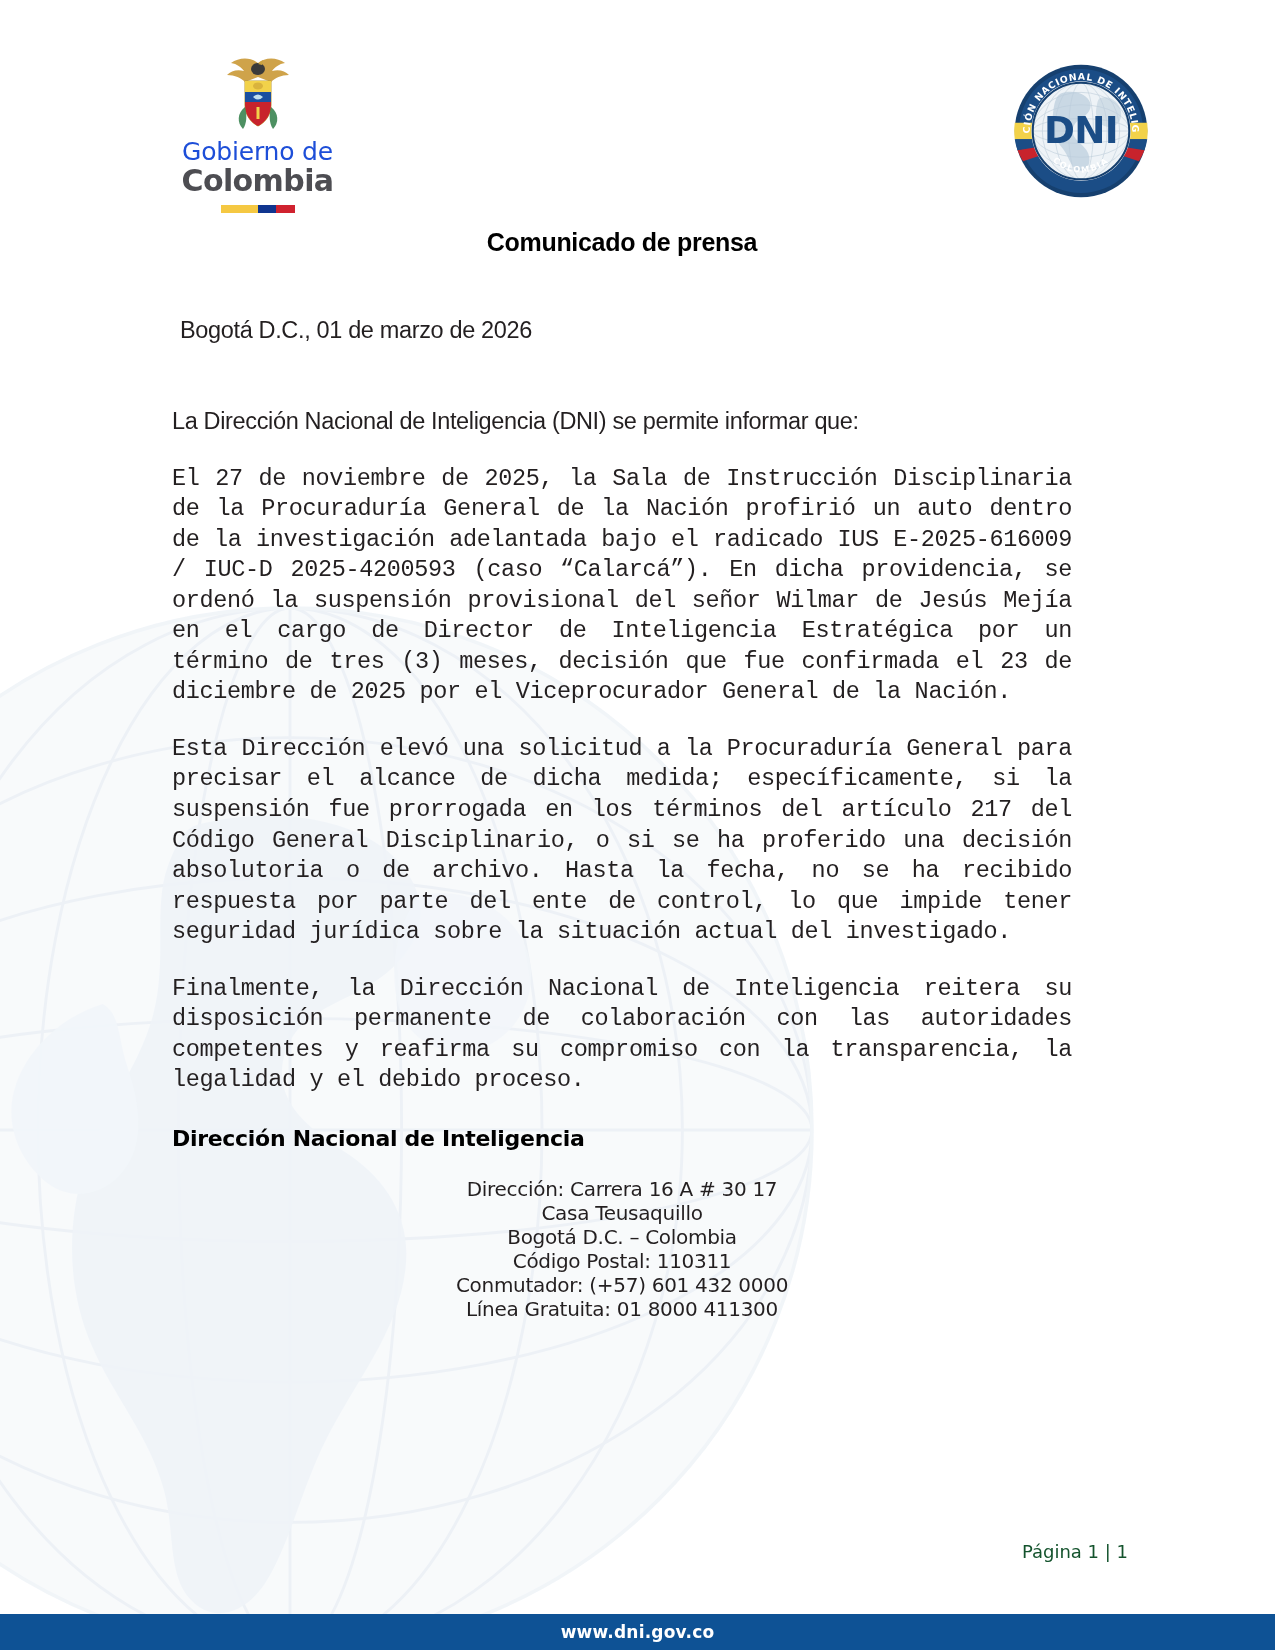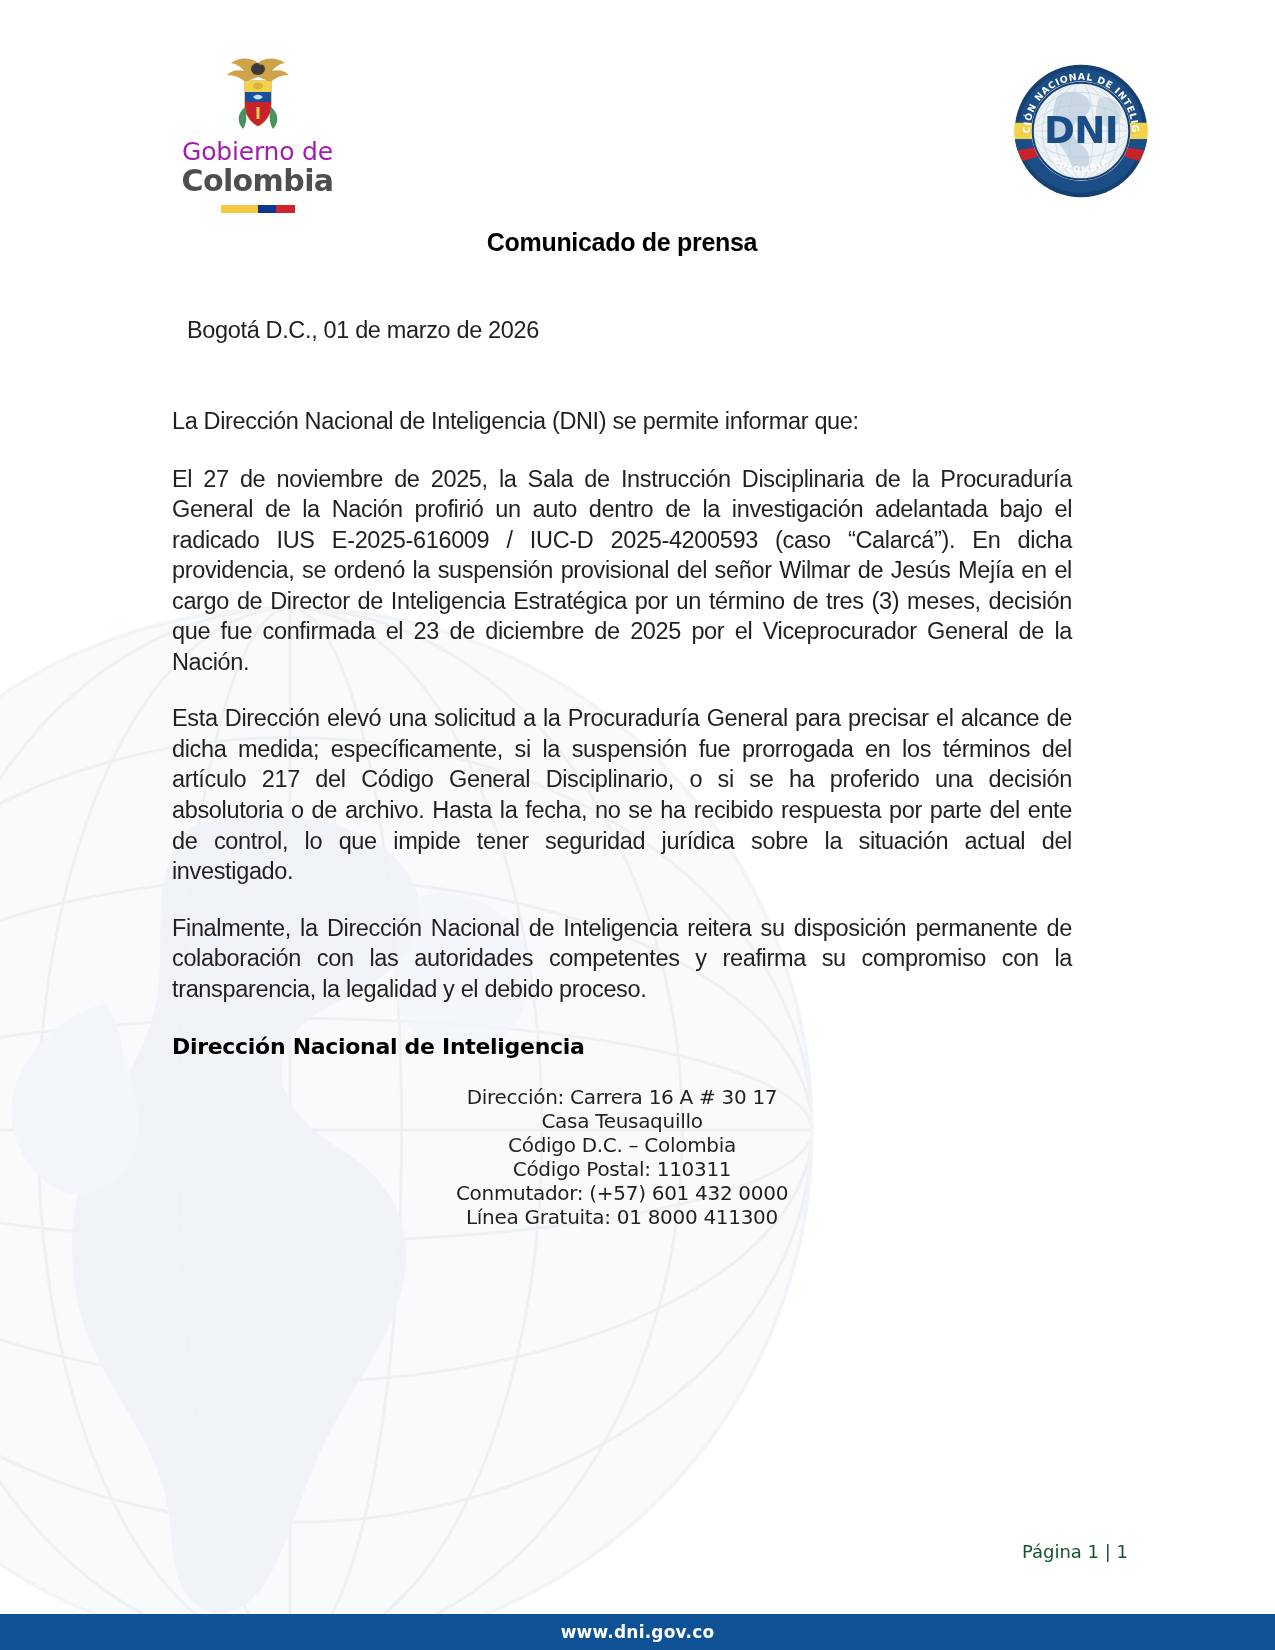--- a/index.html
+++ b/index.html
@@ -46,21 +46,21 @@
     position: absolute;
     left: 145px;
     top: 55px;
     width: 225px;
     text-align: center;
   }
   .gov-shield { width: 70px; height: 78px; margin: 0 auto 6px; display:block; }
   .gov-line1 {
     font-family: "DejaVu Sans", sans-serif;
     font-size: 25px;
-    color: #a21caf;
+    color: #1d4ed8;
     letter-spacing: -0.2px;
     line-height: 1.05;
   }
   .gov-line2 {
     font-family: "DejaVu Sans", sans-serif;
     font-size: 30px;
     font-weight: bold;
     color: #4d4d52;
     letter-spacing: -0.6px;
     line-height: 1.05;
@@ -101,34 +101,34 @@
     font-size: 25px;
     color: #000000;
     letter-spacing: -0.3px;
     margin: 0 0 60px 0;
   }
 
   .date-line {
     font-family: "Liberation Sans", sans-serif;
     font-size: 23.5px;
     color: #231f20;
-    margin: 0 0 62px 15px;
+    margin: 0 0 62px 8px;
     letter-spacing: -0.35px;
   }
 
   .para {
     font-family: "Liberation Sans", sans-serif;
     font-size: 23.5px;
     line-height: 1.30;
     color: #231f20;
     margin: 0 0 26px 0;
     letter-spacing: -0.35px;
   }
   .para.lead { margin-bottom: 27px; }
-  .para.justify { text-align: justify; text-justify: inter-word; }
+  .para.justify { text-align: justify; text-justify: inter-word; font-family: Liberation Mono, monospace; }
 
   .signature {
     font-family: "DejaVu Sans", sans-serif;
     font-weight: bold;
     font-size: 22px;
     color: #000000;
     letter-spacing: -0.3px;
     margin: 30px 0 26px 0;
   }
 
@@ -319,21 +319,21 @@
 
     <p class="para justify">Esta Dirección elevó una solicitud a la Procuraduría General para precisar el alcance de dicha medida; específicamente, si la suspensión fue prorrogada en los términos del artículo 217 del Código General Disciplinario, o si se ha proferido una decisión absolutoria o de archivo. Hasta la fecha, no se ha recibido respuesta por parte del ente de control, lo que impide tener seguridad jurídica sobre la situación actual del investigado.</p>
 
     <p class="para justify">Finalmente, la Dirección Nacional de Inteligencia reitera su disposición permanente de colaboración con las autoridades competentes y reafirma su compromiso con la transparencia, la legalidad y el debido proceso.</p>
 
     <p class="signature">Dirección Nacional de Inteligencia</p>
 
     <div class="address">
       <div>Dirección: Carrera 16 A # 30 17</div>
       <div>Casa Teusaquillo</div>
-      <div>Código D.C. – Colombia</div>
+      <div>Bogotá D.C. – Colombia</div>
       <div>Código Postal: 110311</div>
       <div>Conmutador: (+57) 601 432 0000</div>
       <div>Línea Gratuita: 01 8000 411300</div>
     </div>
   </div>
 
   <div class="page-number">Página 1 | 1</div>
 
   <div class="footer-bar">
     <span class="url">www.dni.gov.co</span>

